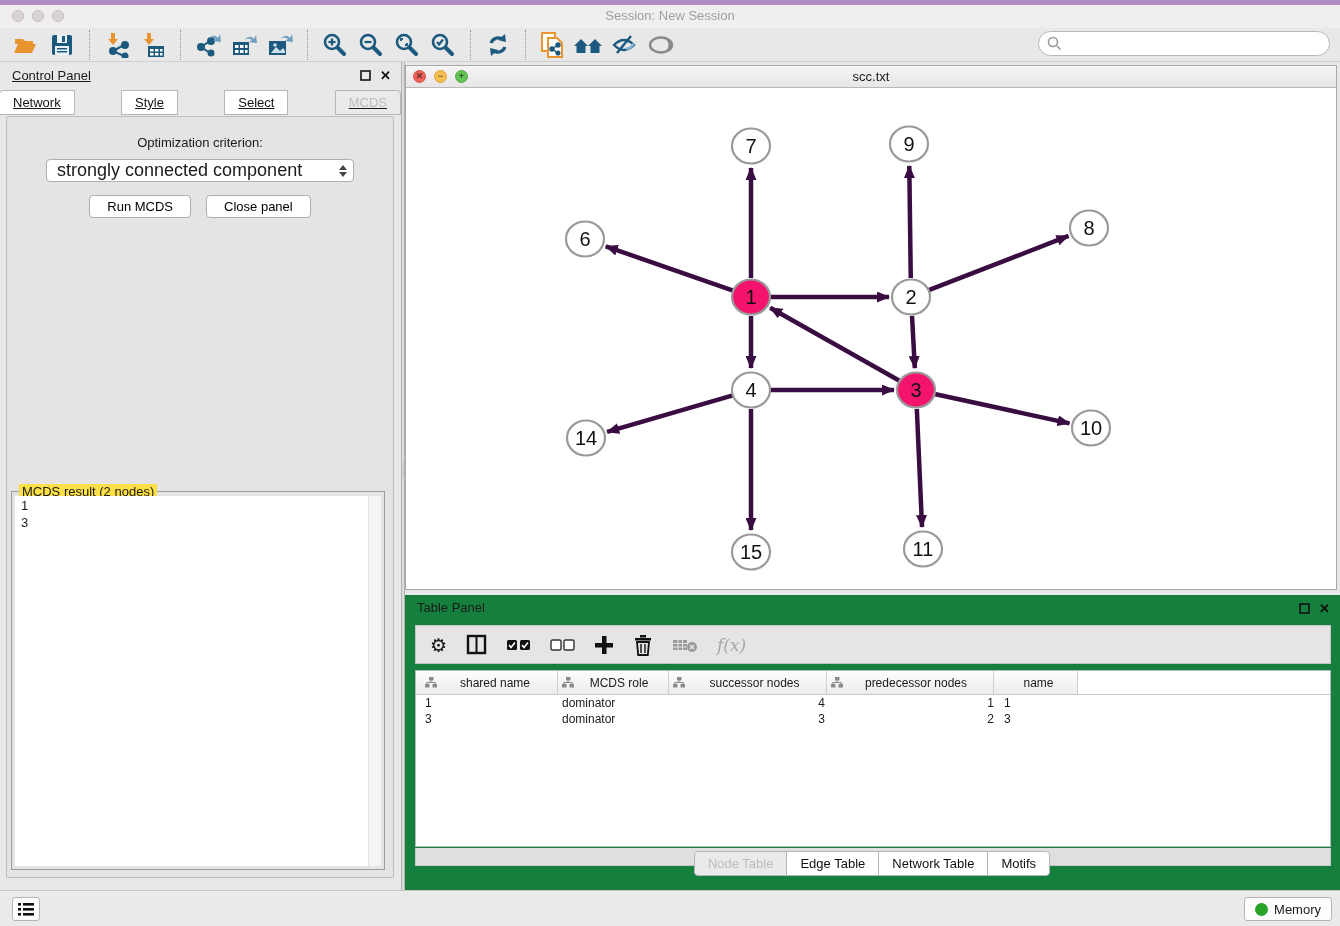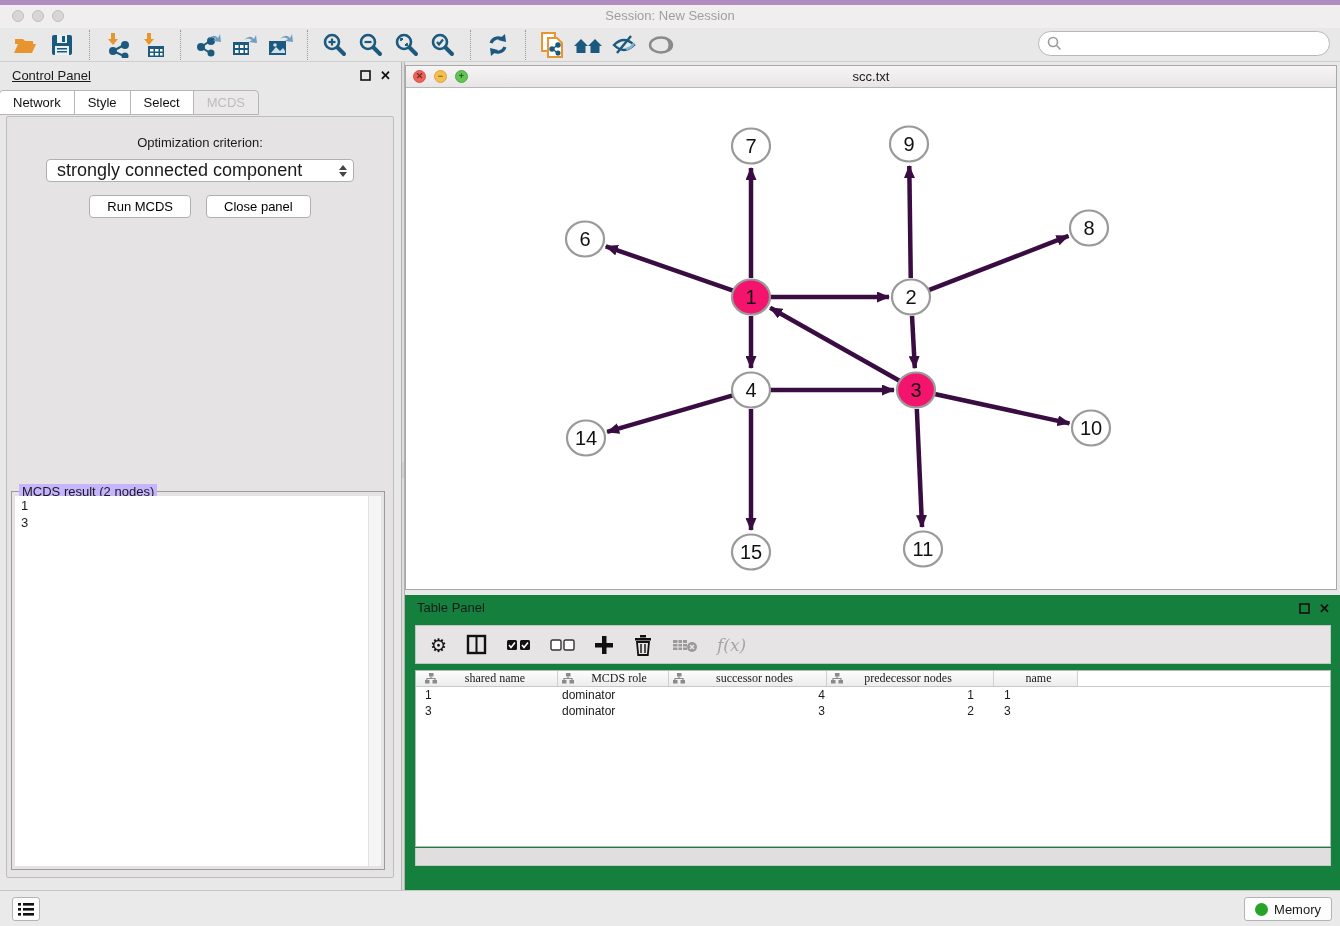--- a/index.html
+++ b/index.html
@@ -24,37 +24,37 @@
   .sep { width:1px; height:30px; border-left:1px dotted #9a9a9a; margin:0 9px; }
   .searchbox { position:absolute; right:10px; top:31px; width:292px; height:25px; background:#fff;
                border:1px solid #b8b8b8; border-radius:13px; display:flex; align-items:center; padding:0 8px; }
   .searchbox input { border:none; outline:none; flex:1; font-size:13px; background:transparent; }
 
   
   .control-panel { left:0; top:62px; width:401px; height:828px; background:#e8e8e8; }
   .cp-title-row { position:relative; height:28px; line-height:28px; padding:0 12px; font-size:13px; color:#1a1a1a;text-decoration:underline; }
   .panel-icons { position:absolute; right:10px; top:7px; display:flex; gap:9px; align-items:center; }
   .close-x { font-size:13px; font-weight:bold; color:#111; line-height:13px; }
-  .cp-tabs { display:flex; justify-content:flex-start; position:relative; z-index:2; }
+  .cp-tabs { display:flex; justify-content:space-between; position:relative; z-index:2;text-decoration:underline; }
   .tab { padding:4px 13px; font-size:13px; background:#fff; border:1px solid #b6b6b6; margin-left:-1px; color:#111; }
   .tab:first-child { border-radius:4px 0 0 0; }
   .tab.active { background:#ebe9e9; color:#bdbdbd; border-radius:0 4px 0 0; }
   .cp-body { position:absolute; left:6px; top:54px; right:7px; bottom:12px; border:1px solid #bdbdbd;
              background:#e5e3e3; border-radius:2px; }
   .opt-label { text-align:center; margin-top:18px; font-size:13px; }
   .dropdown { width:308px; height:23px; margin:9px auto 0 auto; background:#fff; border:1px solid #b0b0b0;
               border-radius:4px; display:flex; align-items:center; padding:0 4px 0 10px; font-size:18px; }
   .dd-text { flex:1; }
   .stepper { width:13px; display:flex; flex-direction:column; align-items:center; gap:2px; }
   .tri-up { width:0; height:0; border-left:4px solid transparent; border-right:4px solid transparent; border-bottom:5px solid #444; }
   .tri-down { width:0; height:0; border-left:4px solid transparent; border-right:4px solid transparent; border-top:5px solid #444; }
   .btn-row { display:flex; justify-content:center; gap:15px; margin-top:13px; }
   .btn { background:#fff; border:1px solid #b0b0b0; border-radius:4px; padding:3px 17px; font-size:13px; }
   .result-group { position:absolute; left:4px; right:8px; top:374px; height:379px; border:1px solid #9c9c9c; }
-  .result-label { position:absolute; top:-8px; left:7px; background:#c4b5fd; padding:0 3px; font-size:13px; }
+  .result-label { position:absolute; top:-8px; left:7px; background:#fde047; padding:0 3px; font-size:13px; }
   .result-box { position:absolute; left:3px; right:3px; top:4px; bottom:3px; background:#fff; }
   .result-scroll { position:absolute; right:0; top:0; bottom:0; width:13px; background:#f5f5f5; border-left:1px solid #e3e3e3; }
   .result-text { margin:1px 6px; font-family:"Liberation Sans",sans-serif; font-size:13px; line-height:17px; white-space:pre; }
   .v-split { left:401px; top:62px; width:4px; height:828px; background:#dcdcdc; border-left:1px solid #b2b2b2; border-right:1px solid #b2b2b2; }
   .v-split .grip { position:absolute; left:0; right:0; top:400px; height:16px; background:#cfcfcf; }
 
   
   .net-win { left:405px; top:65px; width:932px; height:525px; background:#fff; border:1px solid #a8a8a8; }
   .net-titlebar { position:relative; height:22px; background:linear-gradient(#f6f4f4,#e7e5e5); border-bottom:1px solid #b8b8b8; }
   .tl { position:absolute; top:4px; width:13px; height:13px; border-radius:50%; font-size:9px; font-weight:bold;
@@ -67,30 +67,30 @@
 
   
   .table-panel { left:405px; top:595px; width:935px; height:295px; background:#15803d; }
   .tp-title-row { position:relative; height:26px; line-height:26px; padding:0 12px; font-size:13px; }
   .tp-toolbar { position:absolute; left:10px; right:9px; top:30px; height:39px; border:1px solid #c4c4c4;
                 background:#e6e4e4; display:flex; align-items:center; padding-left:14px; gap:19px; }
   .ticon { display:flex; align-items:center; justify-content:center; height:26px; }
   .glyph { font-family:"DejaVu Sans",sans-serif; font-size:19px; color:#111; }
   .fx { font-family:"DejaVu Serif",serif; font-style:italic; font-size:17px; color:#a6a6a6; }
   .tp-table { position:absolute; left:10px; right:9px; top:75px; bottom:43px; background:#fff; border:1px solid #b8b8b8; overflow:hidden; }
-  .thead { display:flex; height:16px; border-bottom:1px solid #c8c8c8;font-family:Liberation Serif, serif; }
+  .thead { display:flex; height:24px; border-bottom:1px solid #c8c8c8; }
   .th { background:linear-gradient(#fdfdfd,#ececec); border-right:1px solid #cfcfcf; display:flex; align-items:center;
         font-size:12px; padding:0 4px; }
   .th .lbl { flex:1; text-align:center; }
   .trow { display:flex; height:16px; font-size:12px; align-items:center; }
   .td { overflow:hidden; white-space:nowrap; }
   .c0 { width:142px; padding-left:9px; }
   .c1 { width:111px; padding-left:4px; }
   .c2 { width:158px; text-align:right; padding-right:2px; }
-  .c3 { width:167px; text-align:right; padding-right:20px; }
+  .c3 { width:167px; text-align:right; }
   .c4 { width:84px; padding-left:10px; }
   .tp-tabs { position:absolute; left:0; right:0; bottom:14px; display:flex; justify-content:center; }
   .tp-tabs .tab:first-child { border-radius:4px 0 0 4px; }
   .tp-tabs .tab:last-child { border-radius:0 4px 4px 0; }
   .tp-strip { position:absolute; left:10px; right:9px; bottom:24px; height:18px; background:#e0dede; border:1px solid #c8c8c8; border-top:none; }
 
   
   .status-bar { left:0; top:890px; width:1340px; height:36px; background:#eaeaea; border-top:1px solid #c6c6c6; }
   .list-btn { position:absolute; left:12px; top:6px; width:28px; height:24px; background:#fdfdfd; border:1px solid #b4b4b4;
               border-radius:3px; display:flex; align-items:center; justify-content:center; }
@@ -480,20 +480,26 @@
     </div>
     <div class="trow">
       <div class="td c0">3</div>
       <div class="td c1">dominator</div>
       <div class="td c2">3</div>
       <div class="td c3">2</div>
       <div class="td c4">3</div>
     </div>
   </div>
   <div class="tp-strip"></div>
+  <div class="tp-tabs">
+    <div class="tab active">Node Table</div>
+    <div class="tab">Edge Table</div>
+    <div class="tab">Network Table</div>
+    <div class="tab">Motifs</div>
+  </div>
 </div>
 
 <div class="abs status-bar">
   <div class="list-btn">
     <svg width="16" height="14">
       <rect x="0" y="1" width="3" height="2.6" fill="#111"></rect>
         <rect x="5" y="1" width="11" height="2.6" fill="#111"></rect>
       <rect x="0" y="6" width="3" height="2.6" fill="#111"></rect>
         <rect x="5" y="6" width="11" height="2.6" fill="#111"></rect>
       <rect x="0" y="11" width="3" height="2.6" fill="#111"></rect>

